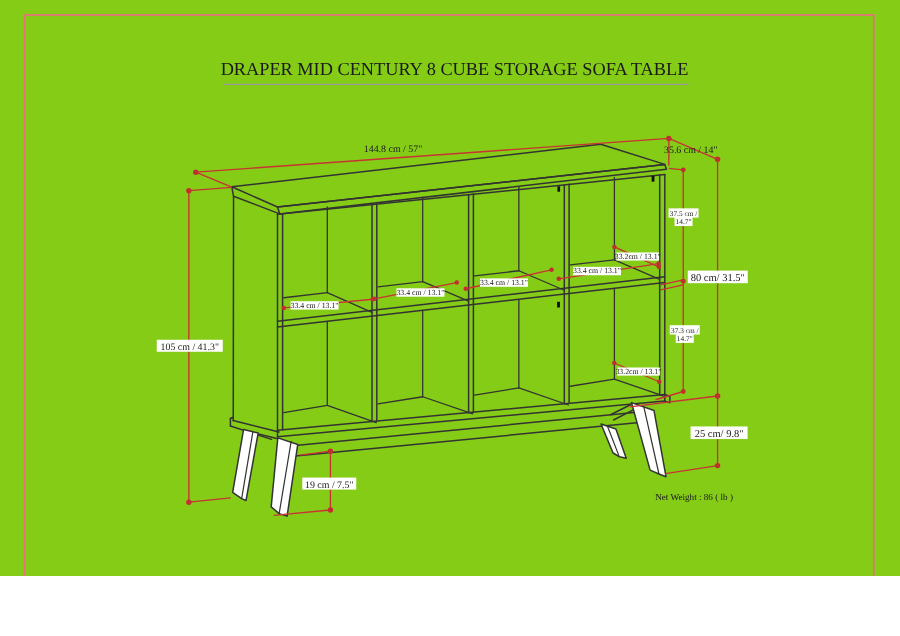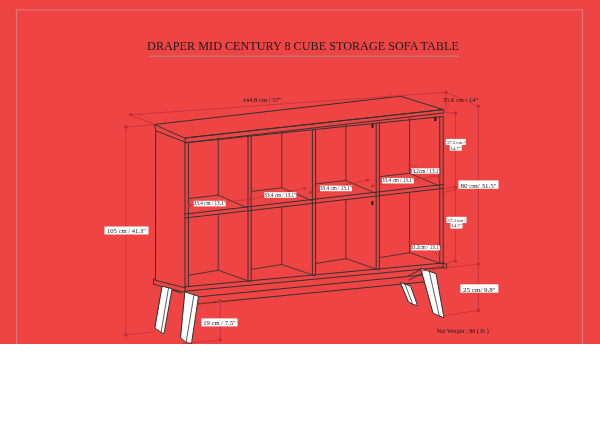--- a/index.html
+++ b/index.html
@@ -1,16 +1,16 @@
 <!DOCTYPE html>
 <html><head>
 <meta charset="utf-8">
 <style>
   html,body{margin:0;padding:0;background:#ffffff;}
-  #page{position:relative;width:600px;height:344px;background:#ef4444;overflow:hidden;}
+  #page{position:relative;width:600px;height:384px;background:#84cc16;overflow:hidden;}
 </style>
 </head>
 <body>
 <div id="page">
 <svg width="600" height="424" viewBox="0 0 600 424">
 <rect x="16.5" y="10" width="566" height="403.5" fill="none" stroke="#e07777" stroke-width="1.2"></rect>
 <text x="303" y="50.2" font-size="12.2" text-anchor="middle" font-family="Liberation Serif, serif" fill="#1a1a1a">DRAPER MID CENTURY 8 CUBE STORAGE SOFA TABLE</text>
 <line x1="149" y1="56.2" x2="459" y2="56.2" stroke="#9a9a9a" stroke-width="0.8"></line>
 <line x1="30" y1="420.5" x2="572" y2="420.5" stroke="#f1ebeb" stroke-width="1" stroke-dasharray="24 14"></line>
 <g fill="none">

